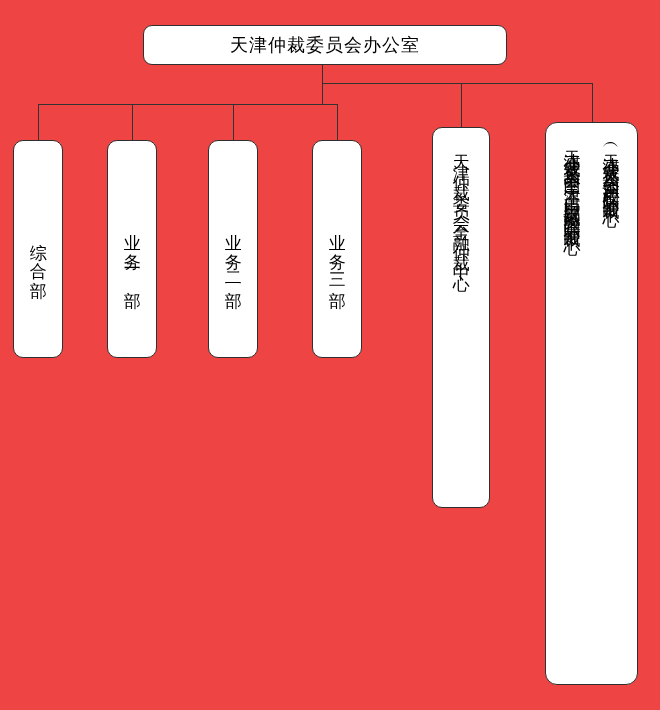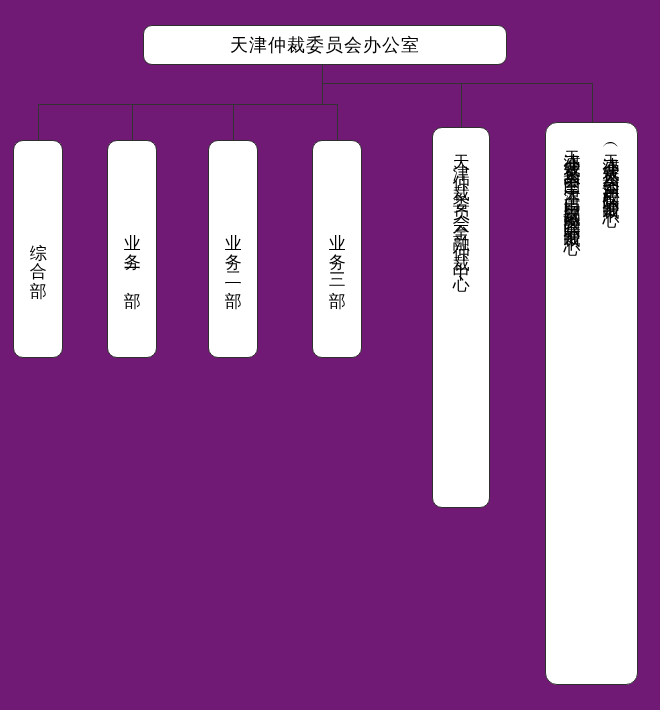--- a/index.html
+++ b/index.html
@@ -4,21 +4,21 @@
 <style>
   html, body {
     margin: 0;
     padding: 0;
     background: #ffffff;
   }
   .canvas {
     position: relative;
     width: 660px;
     height: 710px;
-    background: #701a75;
+    background: #ef4444;
     font-family: "DejaVu Serif", "Liberation Serif", serif;
     color: #000000;
     overflow: hidden;
   }
   .box {
     position: absolute;
     box-sizing: border-box;
     border: 1.5px solid #2f2f2f;
     border-radius: 10px;
     background: #ffffff;

